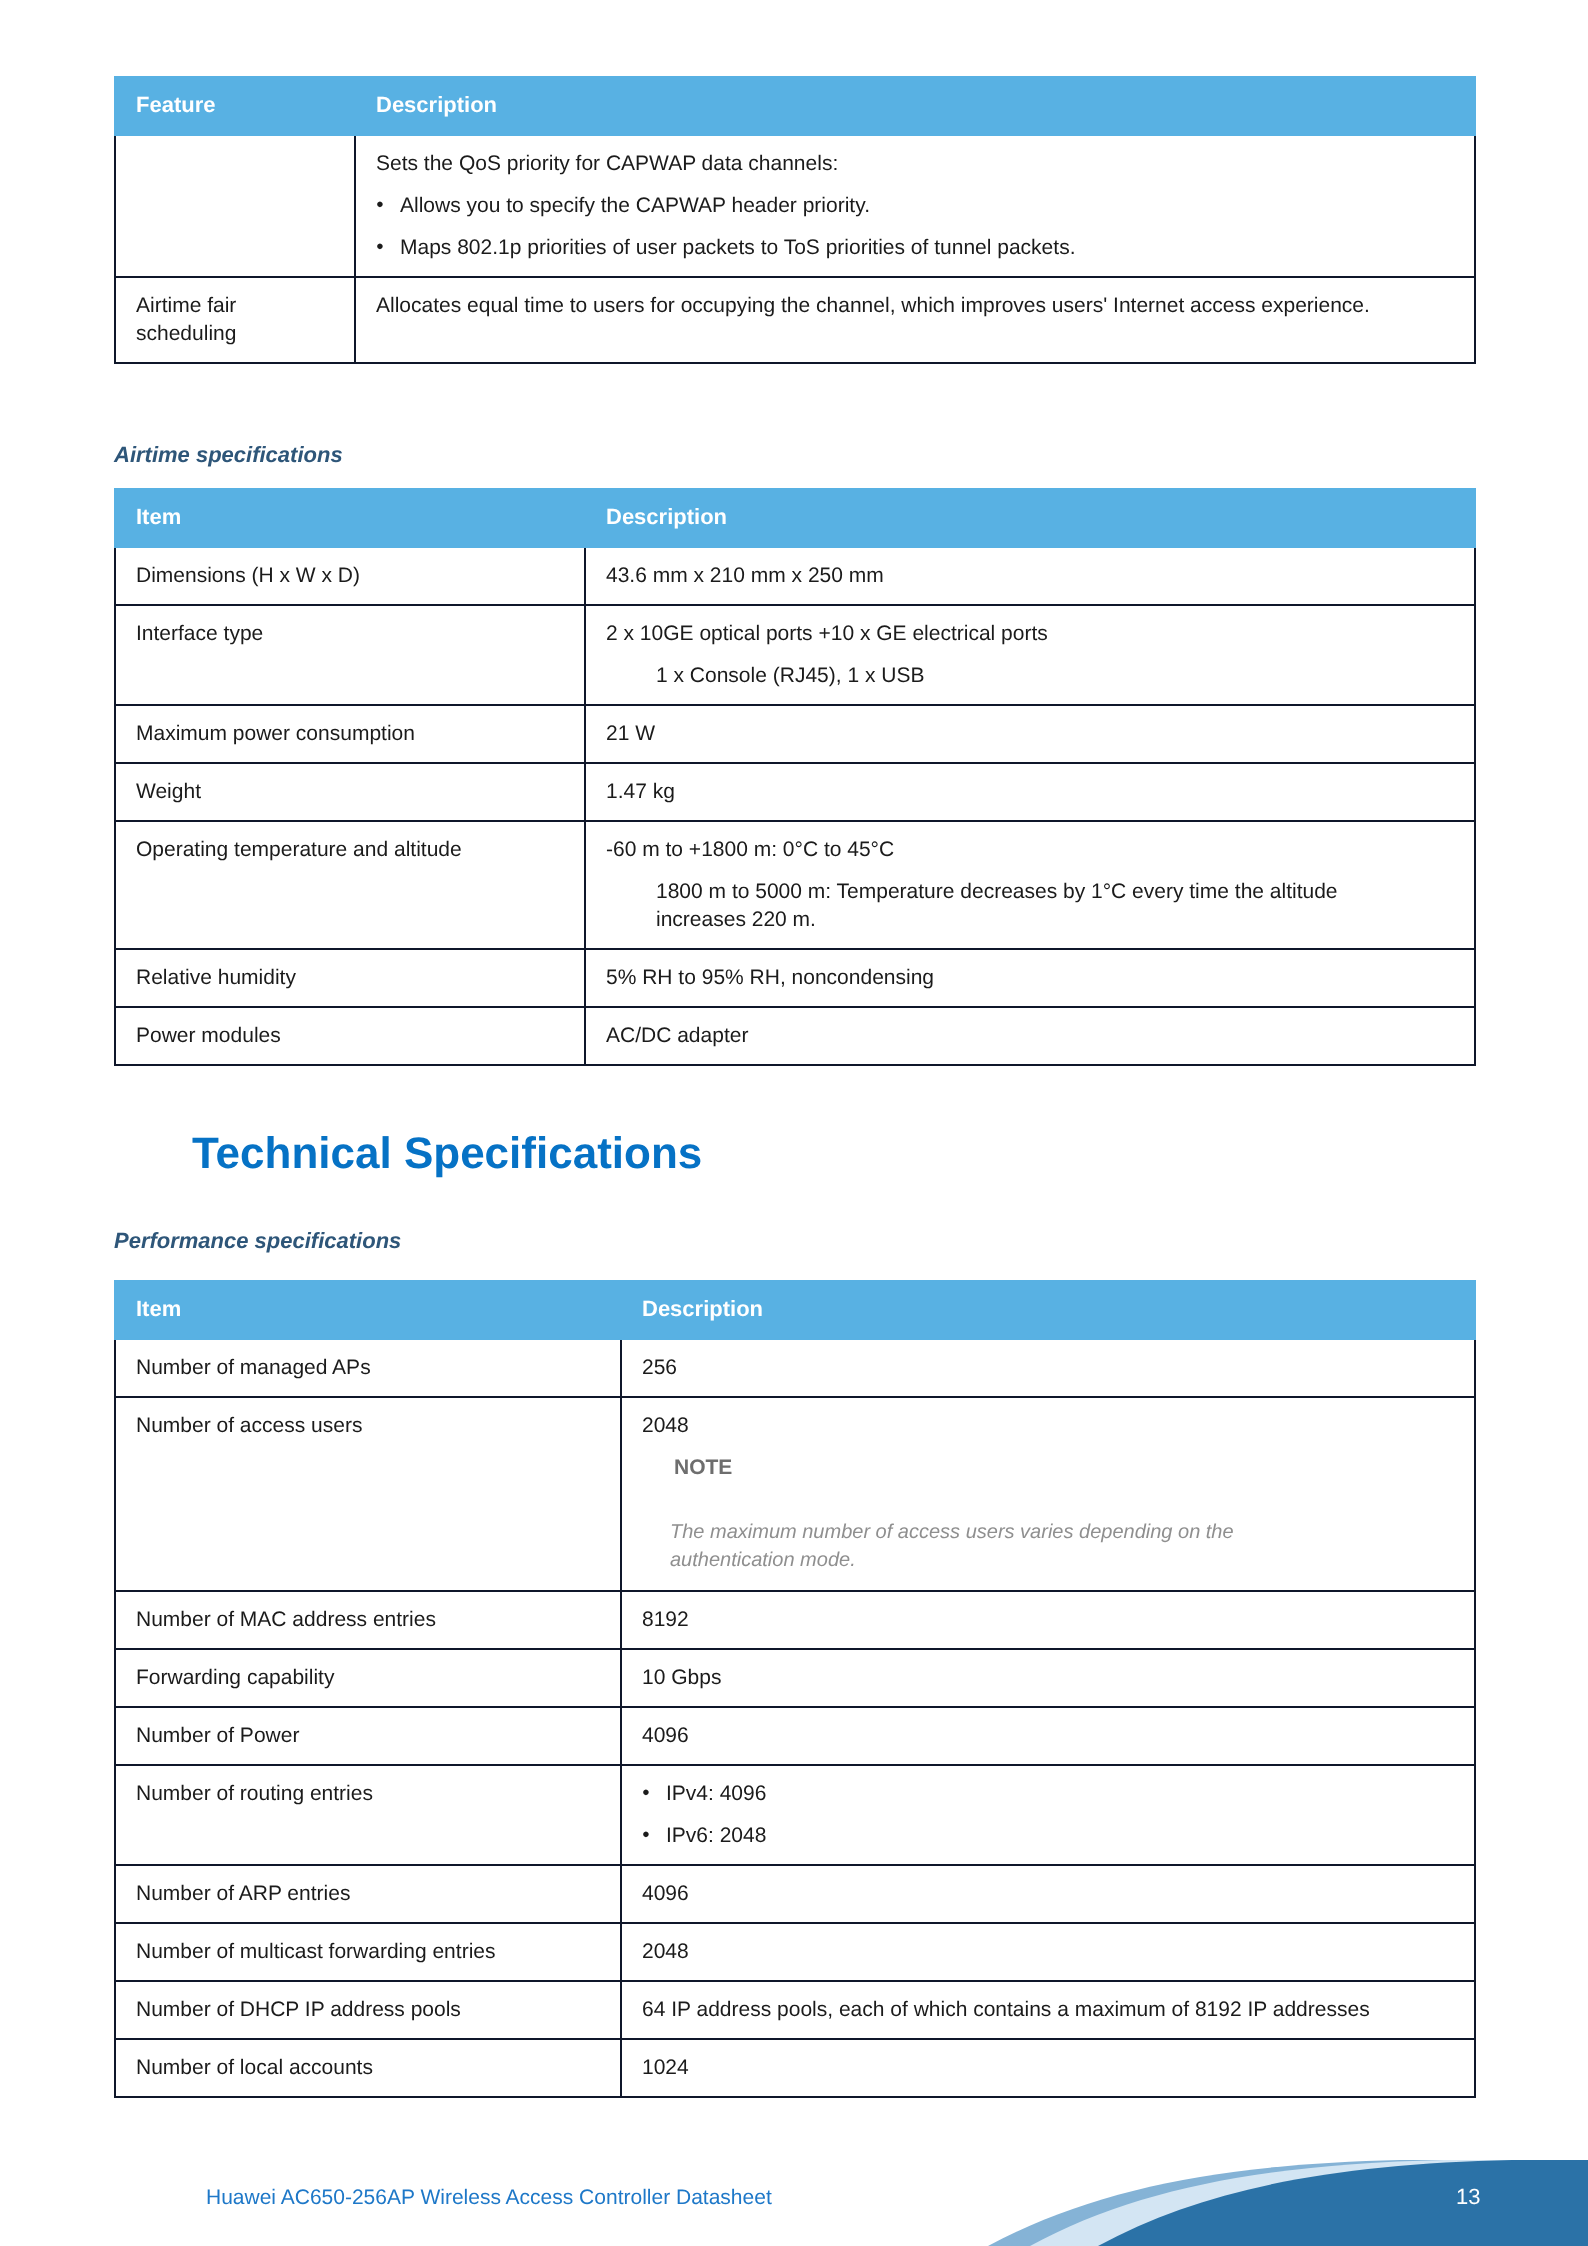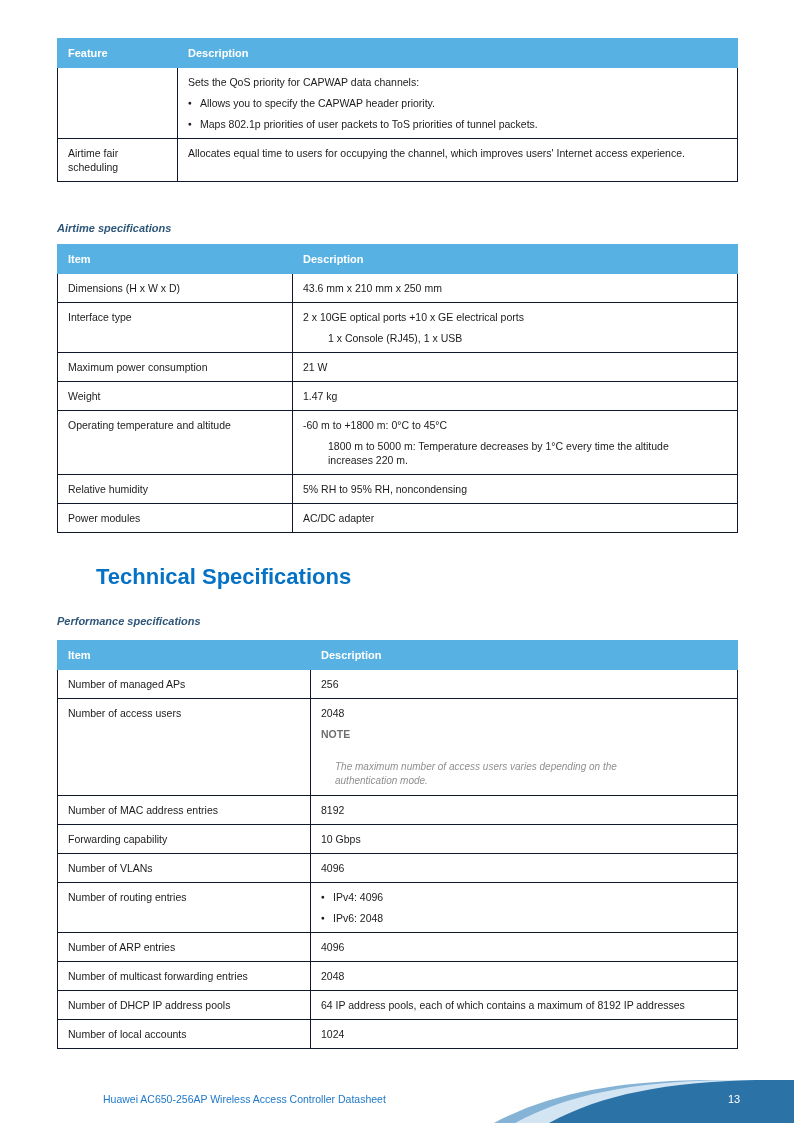--- a/index.html
+++ b/index.html
@@ -21,21 +21,21 @@
     background:#ffffff;
   }
   .cell-p + .cell-p { margin-top:7px;margin-left:25px; }
 
   .bullet-line { display:flex; margin-top:7px; }
   .bullet-line.first { margin-top:0; }
   .bullet-dot { flex:0 0 12px; }
   .bullet-dot::before { content:"●"; font-size:6.5px; line-height:14px; display:inline-block; vertical-align:top; }
 
   .note { margin-top:7px; }
-  .note-label { font-weight:bold; color:#6e6e6e; font-size:10.5px; }
+  .note-label { font-weight:bold; color:#6e6e6e; font-size:10.5px;margin-left:16px; }
   .note-text {
     margin-top:19px; margin-left:14px; max-width:345px;
     font-style:italic; color:#8f8f8f; font-size:10px; line-height:14px;
   }
 
   .t1 { margin-top:38px; }
   .sub-heading {
     margin-top:39px; font-size:11px; font-weight:bold; font-style:italic;
     color:#2e5679; line-height:14px;
   }
@@ -170,21 +170,21 @@
       </tr>
       <tr>
         <td>Number of MAC address entries</td>
         <td>8192</td>
       </tr>
       <tr>
         <td>Forwarding capability</td>
         <td>10 Gbps</td>
       </tr>
       <tr>
-        <td>Number of VLANs</td>
+        <td>Number of Power</td>
         <td>4096</td>
       </tr>
       <tr>
         <td>Number of routing entries</td>
         <td>
           <div class="bullet-line first">
             <span class="bullet-dot"></span>
             <span>IPv4: 4096</span>
           </div>
           <div class="bullet-line">

